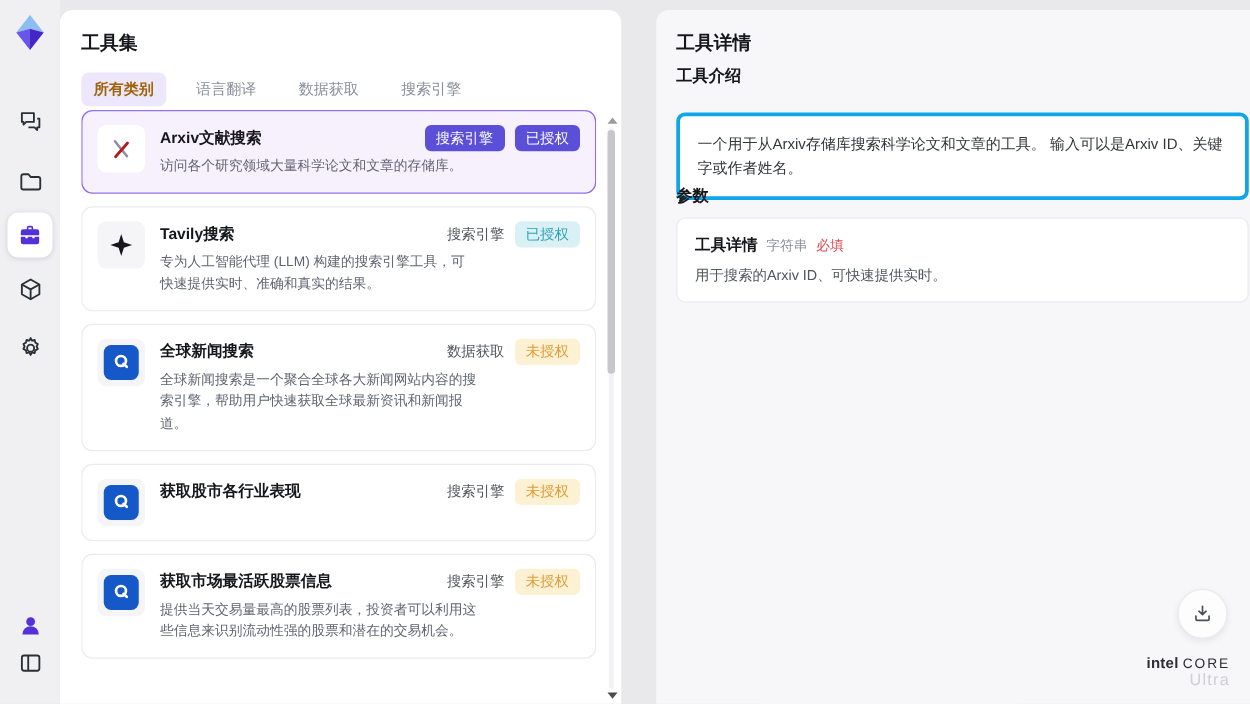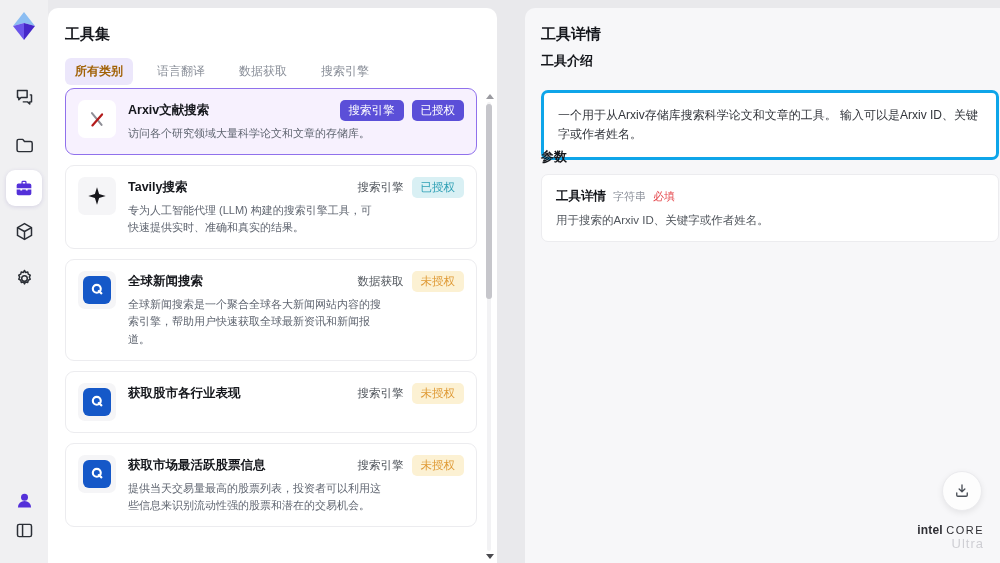--- a/index.html
+++ b/index.html
@@ -257,21 +257,21 @@
   <div class="d-title">工具详情</div>
   <div class="d-sub1">工具介绍</div>
   <div class="d-introbox">一个用于从Arxiv存储库搜索科学论文和文章的工具。 输入可以是Arxiv ID、关键字或作者姓名。</div>
   <div class="d-sub2">参数</div>
   <div class="d-parambox">
     <div class="p-head">
       <span class="p-name">工具详情</span>
       <span class="p-type">字符串</span>
       <span class="p-req">必填</span>
     </div>
-    <div class="p-desc">用于搜索的Arxiv ID、关键字或作者姓名。</div>
+    <div class="p-desc">用于搜索的Arxiv ID、可快速提供实时。</div>
   </div>
 </div>
 
 <div class="dl-btn">
   <svg viewBox="0 0 24 24" fill="none" stroke="#4a4f57" stroke-width="1.8" stroke-linecap="round" stroke-linejoin="round">
     <path d="M12 4 v8.5 M8.2 9.3 L12 13 L15.8 9.3"></path>
     <path d="M5 14.5 v3 a1.5 1.5 0 0 0 1.5 1.5 h11 a1.5 1.5 0 0 0 1.5 -1.5 v-3"></path>
   </svg>
 </div>
 <div class="intel">

